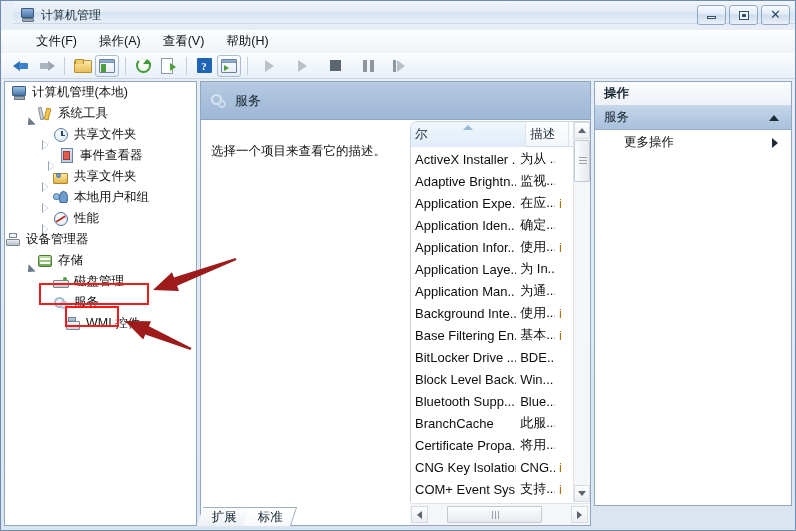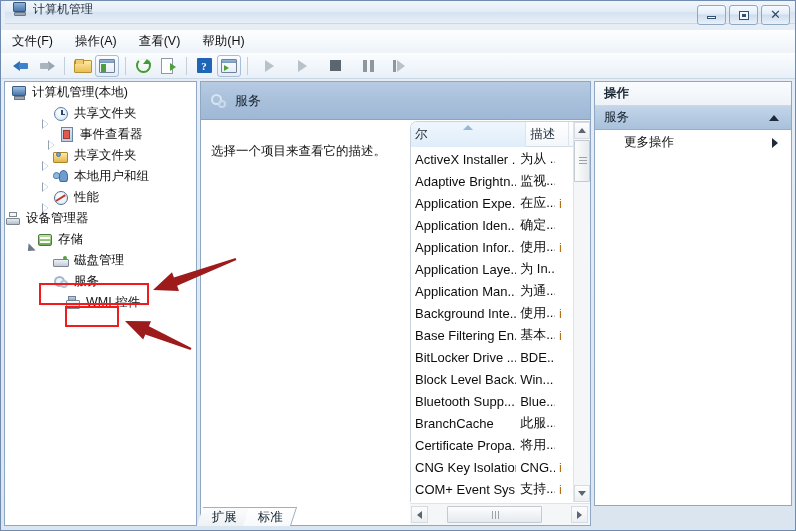--- a/index.html
+++ b/index.html
@@ -15,24 +15,24 @@
   #app {
     position: relative;
     width: 796px; height: 531px;
     background: linear-gradient(to bottom, #e8eef6 0%, #dbe5f0 100%);
     border: 1px solid #6f8cb0;
     overflow: hidden;
   }
 
   
   .titlebar {
-    position: absolute; left: 4px; top: 0; right: 0; height: 23px;
+    position: absolute; left: 12px; top: 0; right: 0; height: 23px;
     background: linear-gradient(to bottom, #f2f6fb 0%, #e3ecf6 48%, #d6e3f1 52%, #e6eef7 100%);
     border-bottom: 1px solid #cbd8e6;
-    display: flex; align-items: flex-start;
+    display: flex; align-items: flex-end;
   }
   .title-icon {
     width: 16px; height: 16px; margin-left: 7px; margin-right: 5px;
     position: relative; flex: none;
   }
   .title-icon .mon {
     position: absolute; left: 1px; top: 1px; width: 13px; height: 10px;
     background: linear-gradient(to bottom, #8fb3d9, #4a77ab);
     border: 1px solid #36567c; border-radius: 1px;
   }
@@ -55,21 +55,21 @@
   }
   .win-btn .g-min { width: 9px; height: 3px; border: 1px solid #33506e; background: #f4f8fc; margin-top: 5px; }
   .win-btn .g-max { width: 10px; height: 9px; border: 1px solid #33506e; background: #f4f8fc; position: relative; }
   .win-btn .g-max::after { content:""; position:absolute; left:2px; top:2px; width:4px; height:3px; background:#33506e; }
   .win-btn .g-close { font-size: 13px; line-height: 12px; color: #2d4a68; font-family: "DejaVu Sans", sans-serif; }
 
   
   .menubar {
     position: absolute; left: 0; top: 29px; right: 0; height: 23px;
     background: linear-gradient(to bottom, #fdfeff, #eef3f9);
-    display: flex; align-items: center; padding-left: 0;
+    display: flex; align-items: center; padding-left: 24px;
   }
   .menu-item {
     font-size: 12.5px; color: #111; padding: 2px 11px; cursor: default;
     white-space: nowrap;
   }
 
   
   .toolbar {
     position: absolute; left: 0; top: 52px; right: 0; height: 26px;
     background: linear-gradient(to bottom, #fbfdff, #e9f0f8);
@@ -481,20 +481,28 @@
     <div class="tree-pane">
 
       <div class="tree-row" style="padding-left:6px">
         <span class="ti ti-computer">
             <i class="m"></i>
             <i class="b"></i>
           </span>
         <span>计算机管理(本地)</span>
       </div>
 
+      <div class="tree-row" style="padding-left:18px">
+        <span class="tw expanded"></span>
+        <span class="ti ti-tools">
+            <i class="w1"></i>
+            <i class="w2"></i>
+          </span>
+        <span>系统工具</span>
+      </div>
 
       <div class="tree-row" style="padding-left:34px">
         <span class="tw collapsed"></span>
         <span class="ti ti-clock">
             <i class="c"></i>
             <i class="h"></i>
             <i class="h2"></i>
           </span>
         <span>共享文件夹</span>
       </div>

